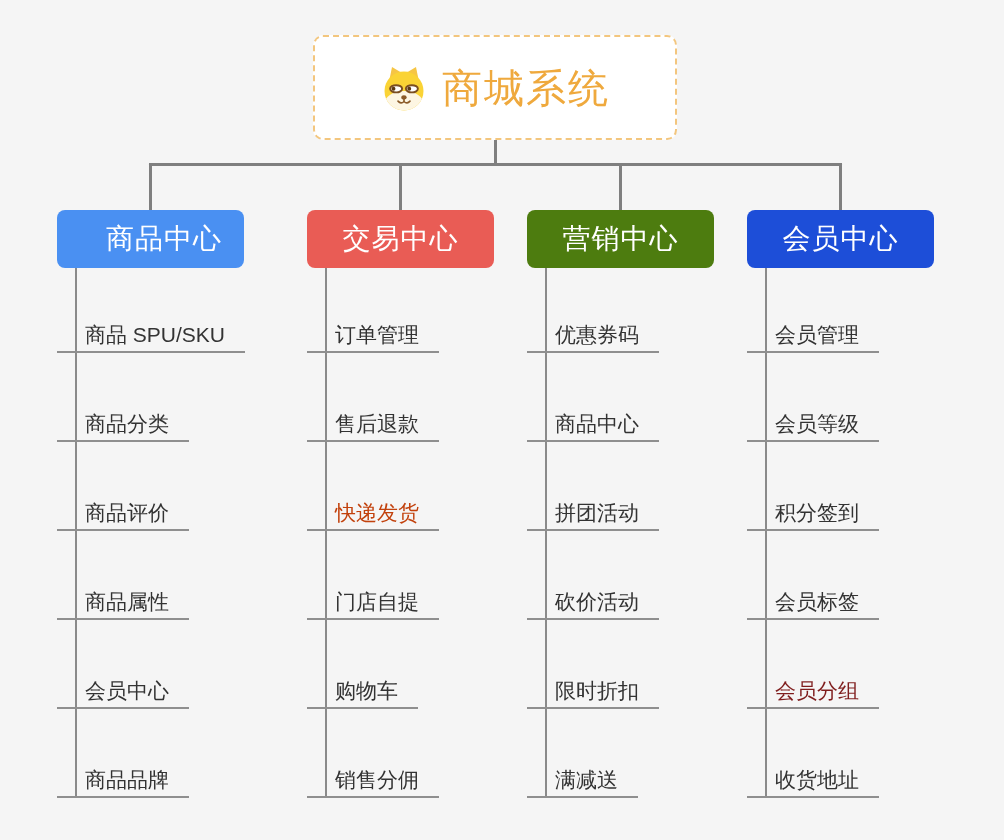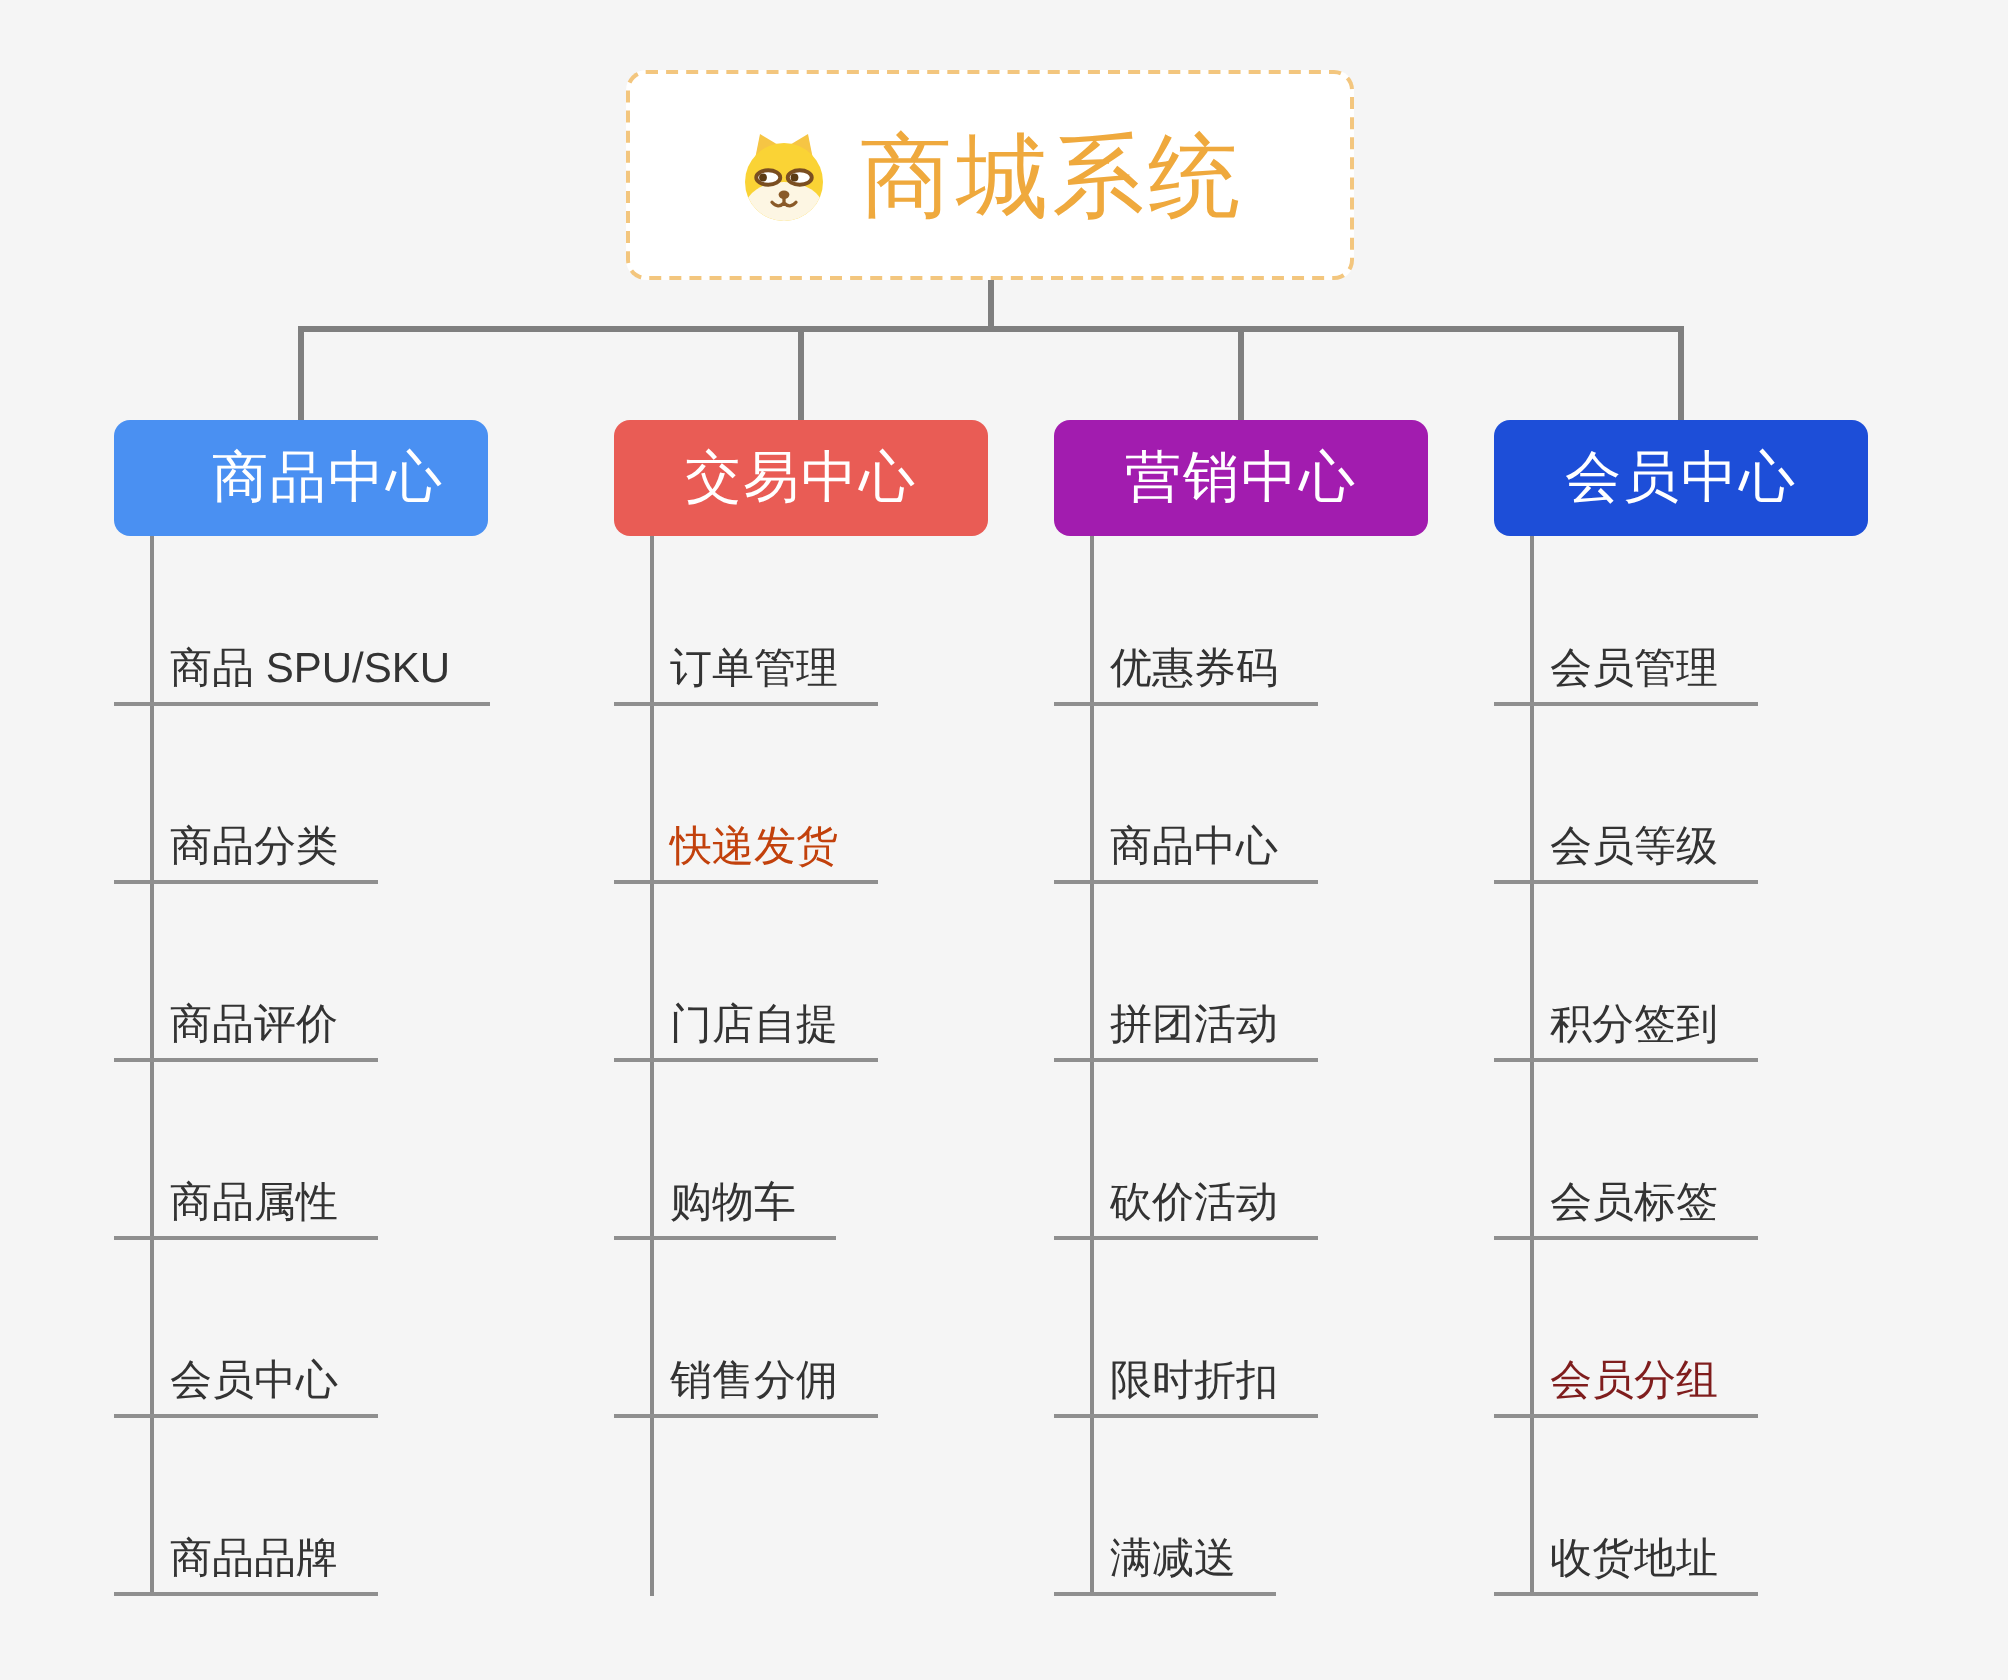--- a/index.html
+++ b/index.html
@@ -14,21 +14,21 @@
 
   
   .root-node {
     position:absolute; left:313px; top:35px; width:364px; height:105px;
     background:#ffffff;
     border:2px dashed #f3c67e;
     border-radius:10px;
     display:flex; align-items:center; justify-content:center; gap:14px;
   }
   .root-title {
-    font-size:46px; font-weight:500; color:#efa93d; letter-spacing:2px;
+    font-size:40px; font-weight:500; color:#efa93d; letter-spacing:2px;
     line-height:1;
   }
   .root-icon { width:48px; height:48px; flex:0 0 auto; }
 
   
   .line { position:absolute; background:#7f7f7f; }
   .root-stem  { left:494px; top:140px; width:3px;  height:26px; }
   .rail       { left:149px; top:163px; width:693px; height:3px; border-radius:2px; }
   .drop       { top:163px; width:3px; height:48px; }
   .drop-0 { left:149px; } .drop-1 { left:399px; }
@@ -105,29 +105,30 @@
       <div class="item" style="color: rgb(51, 51, 51); border-bottom-color: rgb(143, 143, 143);">会员中心</div>
       <div class="item" style="color: rgb(51, 51, 51); border-bottom-color: rgb(143, 143, 143);">商品品牌</div>
     </div>
   </div>
 
   <div class="branch branch-1">
     <div class="branch-header" style="background: rgb(233, 92, 85);">交易中心</div>
     <div class="branch-vline"></div>
     <div class="branch-items">
       <div class="item" style="color: rgb(51, 51, 51); border-bottom-color: rgb(143, 143, 143);">订单管理</div>
+      <div class="item" style="color: rgb(51, 51, 51); border-bottom-color: rgb(143, 143, 143);">售后退款</div>
       <div class="item" style="color: #c2410c; border-bottom-color: rgb(143, 143, 143);">快递发货</div>
       <div class="item" style="color: rgb(51, 51, 51); border-bottom-color: rgb(143, 143, 143);">门店自提</div>
       <div class="item" style="color: rgb(51, 51, 51); border-bottom-color: rgb(143, 143, 143);">购物车</div>
       <div class="item" style="color: rgb(51, 51, 51); border-bottom-color: rgb(143, 143, 143);">销售分佣</div>
     </div>
   </div>
 
   <div class="branch branch-2">
-    <div class="branch-header" style="background: #a21caf;">营销中心</div>
+    <div class="branch-header" style="background: #4d7c0f;">营销中心</div>
     <div class="branch-vline"></div>
     <div class="branch-items">
       <div class="item" style="color: rgb(51, 51, 51); border-bottom-color: rgb(143, 143, 143);">优惠券码</div>
       <div class="item" style="color: rgb(51, 51, 51); border-bottom-color: rgb(143, 143, 143);">商品中心</div>
       <div class="item" style="color: rgb(51, 51, 51); border-bottom-color: rgb(143, 143, 143);">拼团活动</div>
       <div class="item" style="color: rgb(51, 51, 51); border-bottom-color: rgb(143, 143, 143);">砍价活动</div>
       <div class="item" style="color: rgb(51, 51, 51); border-bottom-color: rgb(143, 143, 143);">限时折扣</div>
       <div class="item" style="color: rgb(51, 51, 51); border-bottom-color: rgb(143, 143, 143);">满减送</div>
     </div>
   </div>

